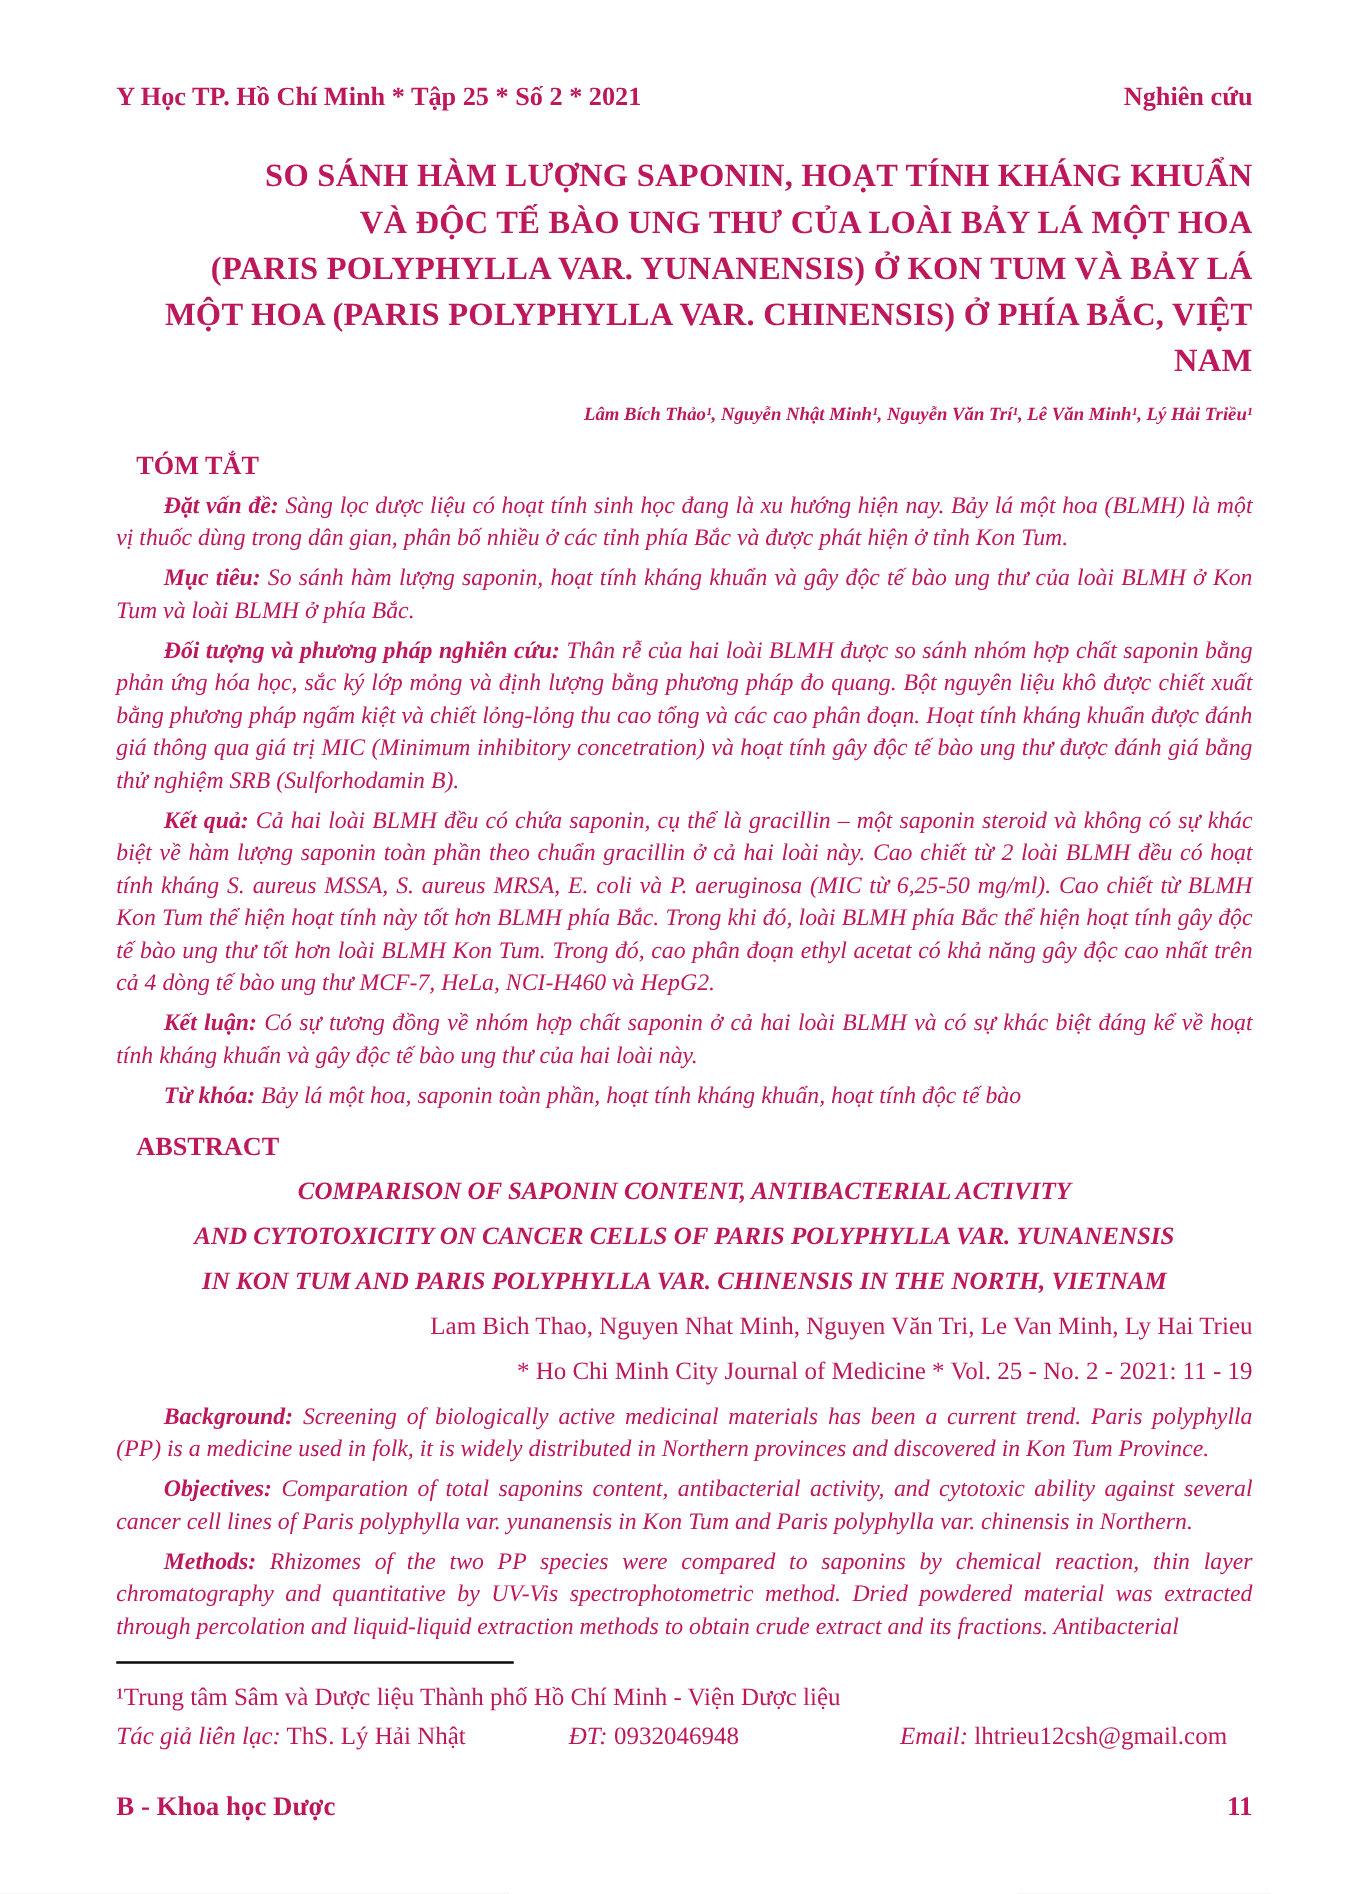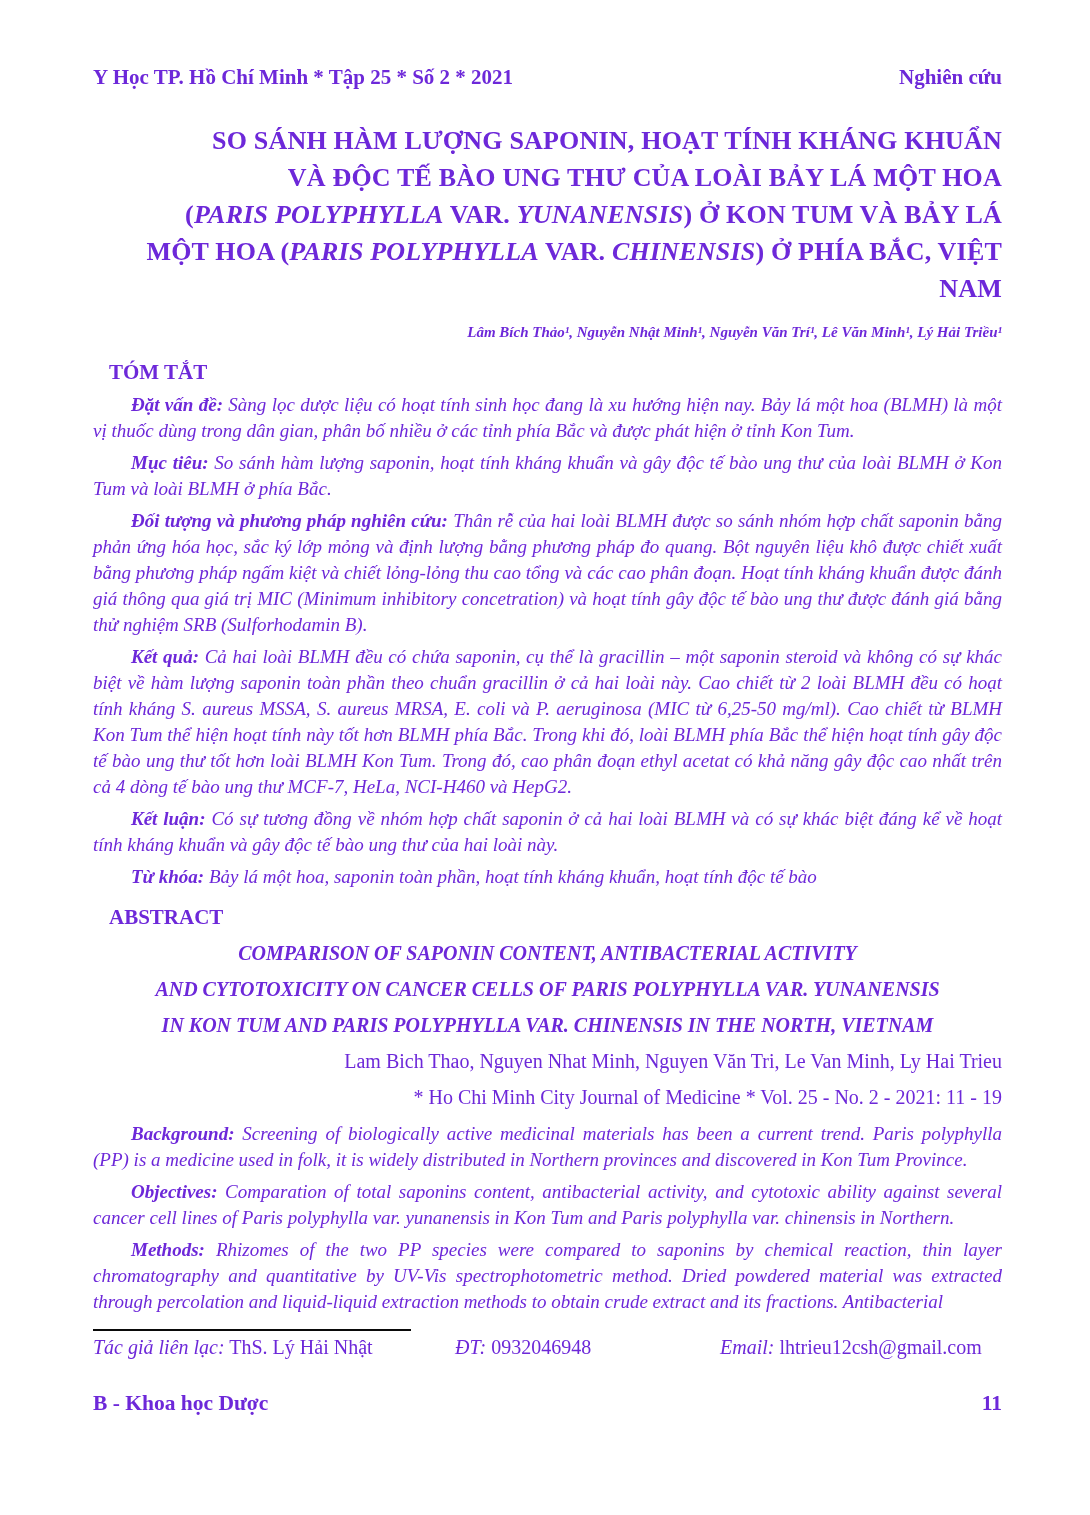--- a/index.html
+++ b/index.html
@@ -4,35 +4,35 @@
 <style>
   html,body { margin:0; padding:0; background:#e8e8e8; }
   .page {
     position:relative;
     width:1090px; height:1515px;
     margin:0 auto;
     background:#ffffff;
     box-sizing:border-box;
     padding:64px 88px 0 93px;
     font-family:"Liberation Serif", serif;
-    color:#6d28d9;
+    color:#be185d;
   }
   .header-row {
     display:flex; justify-content:space-between;
     font-weight:bold; font-size:21px; line-height:26px;
   }
   .article-title {
     margin-top:32px;
     text-align:right;
     font-weight:bold;
     font-size:26px;
     line-height:37px;
     letter-spacing:0.2px;
   }
-  .article-title .it { font-style:italic; }
+  .article-title .it { }
   .authors-vn {
     margin-top:12px;
     text-align:right;
     font-weight:bold;
     font-style:italic;
     font-size:15px;
     line-height:26px;
   }
   .section-head {
     margin-top:14px;
@@ -129,20 +129,21 @@
 
   <div class="en-right">Lam Bich Thao, Nguyen Nhat Minh, Nguyen Văn Tri, Le Van Minh, Ly Hai Trieu</div>
   <div class="en-right">* Ho Chi Minh City Journal of Medicine * Vol. 25 - No. 2 - 2021: 11 - 19</div>
 
   <p class="par"><span class="lead">Background:</span><span> Screening of biologically active medicinal materials has been a current trend. Paris polyphylla (PP) is a medicine used in folk, it is widely distributed in Northern provinces and discovered in Kon Tum Province.</span></p>
   <p class="par"><span class="lead">Objectives:</span><span> Comparation of total saponins content, antibacterial activity, and cytotoxic ability against several cancer cell lines of Paris polyphylla var. yunanensis in Kon Tum and Paris polyphylla var. chinensis in Northern.</span></p>
   <p class="par"><span class="lead">Methods:</span><span> Rhizomes of the two PP species were compared to saponins by chemical reaction, thin layer chromatography and quantitative by UV-Vis spectrophotometric method. Dried powdered material was extracted through percolation and liquid-liquid extraction methods to obtain crude extract and its fractions. Antibacterial</span></p>
 
   <hr class="footnote-sep">
 
+  <div class="affiliation">¹Trung tâm Sâm và Dược liệu Thành phố Hồ Chí Minh - Viện Dược liệu</div>
 
   <div class="contact-row">
     <div class="contact-cell-left"><span class="lbl-it">Tác giả liên lạc:</span><span> ThS. Lý Hải Nhật</span></div>
     <div class="contact-cell-mid"><span class="lbl-it">ĐT:</span><span> 0932046948</span></div>
     <div class="contact-cell-right"><span class="lbl-it">Email:</span><span> lhtrieu12csh@gmail.com</span></div>
   </div>
 
   <div class="footer-row">
     <span>B - Khoa học Dược</span>
     <span>11</span>

